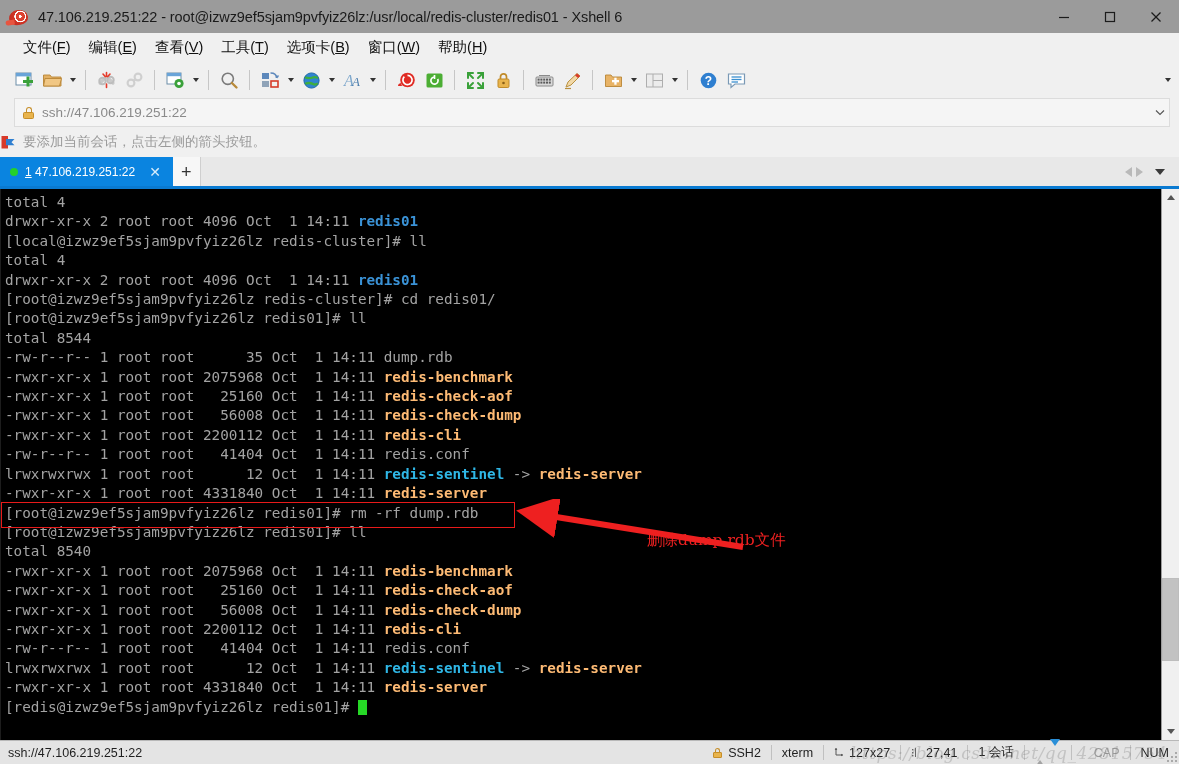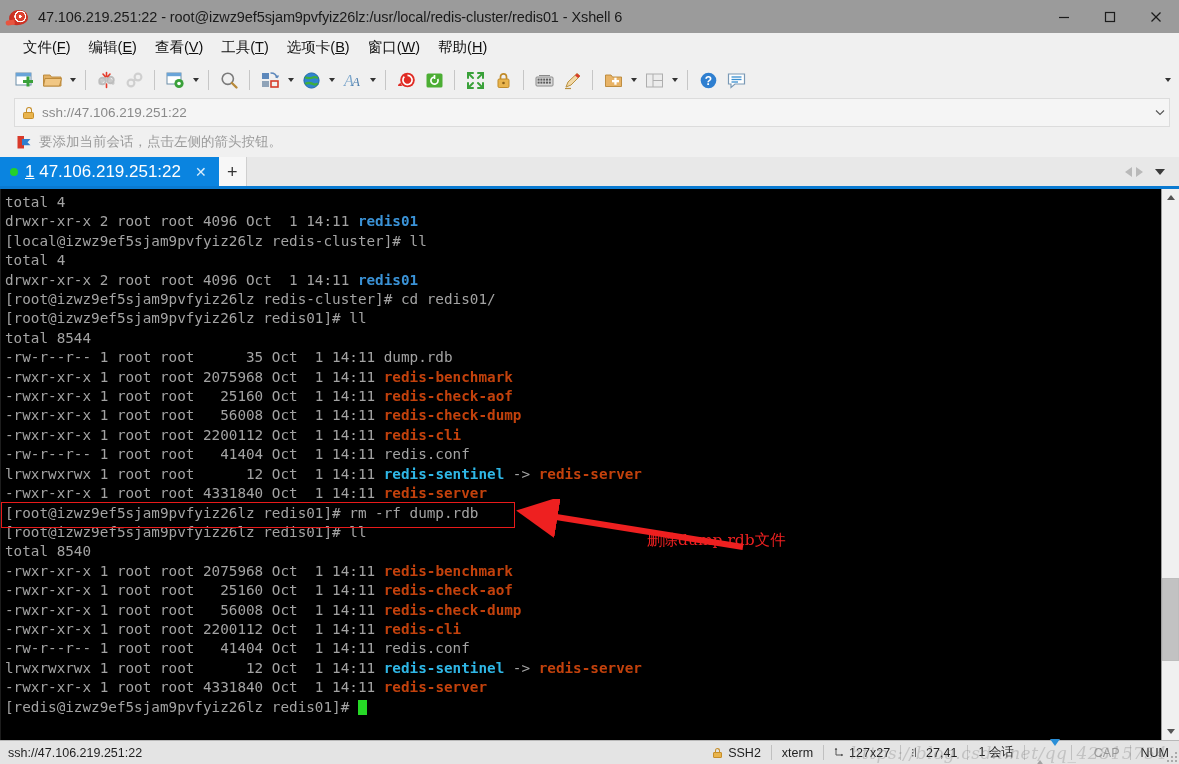--- a/index.html
+++ b/index.html
@@ -168,21 +168,20 @@
     width: 18px; height: 25px;
     display:flex; align-items:center; justify-content:center;
     flex: 0 0 auto;
   }
 
   
   .noticebar {
     height: 30px;
     display: flex;
     align-items: center;
-    padding-left: 16px;
     flex: 0 0 auto;
     background: #f0f0f0;
   }
   .flag-ico {
     width: 16px; height: 15px;
     position: relative;
     margin-right: 7px;
     flex: 0 0 auto;
   }
   .notice-text {
@@ -211,21 +210,21 @@
   }
   .tab-dot {
     width: 8px; height: 8px;
     border-radius: 50%;
     background: #25d02b;
     margin-right: 7px;
     flex: 0 0 auto;
   }
   .tab-label {
     color: #ffffff;
-    font-size: 17px;
+    font-size: 12px;
     white-space: nowrap;
     flex: 1 1 auto;
   }
   .tab-label u { text-decoration: underline; }
   .tab-close {
     color: #d7ecfb;
     font-size: 14px;
     padding: 0 8px 0 14px;
     line-height: 1;
   }
@@ -277,21 +276,21 @@
   .term pre {
     margin: 0;
     font-family: "DejaVu Sans Mono", "Liberation Mono", monospace;
     font-size: 14.3px;
     line-height: 19.4px;
     color: #d8d8d8;
     white-space: pre;
     letter-spacing: 0px;
   }
   .c-white { color: #a3a3a3; margin-top: 43px; }
-  .c-green { color: #c2410c; font-weight: bold; }
+  .c-green { color: #fdba74; font-weight: bold; }
   .c-cyan  { color: #2fb7e6; font-weight: bold; }
   .c-blue  { color: #3a92d6; font-weight: bold; }
   .cursor {
     display: inline-block;
     width: 8.6px; height: 15px;
     background: #26d826;
     vertical-align: -3px;
   }
 
   

